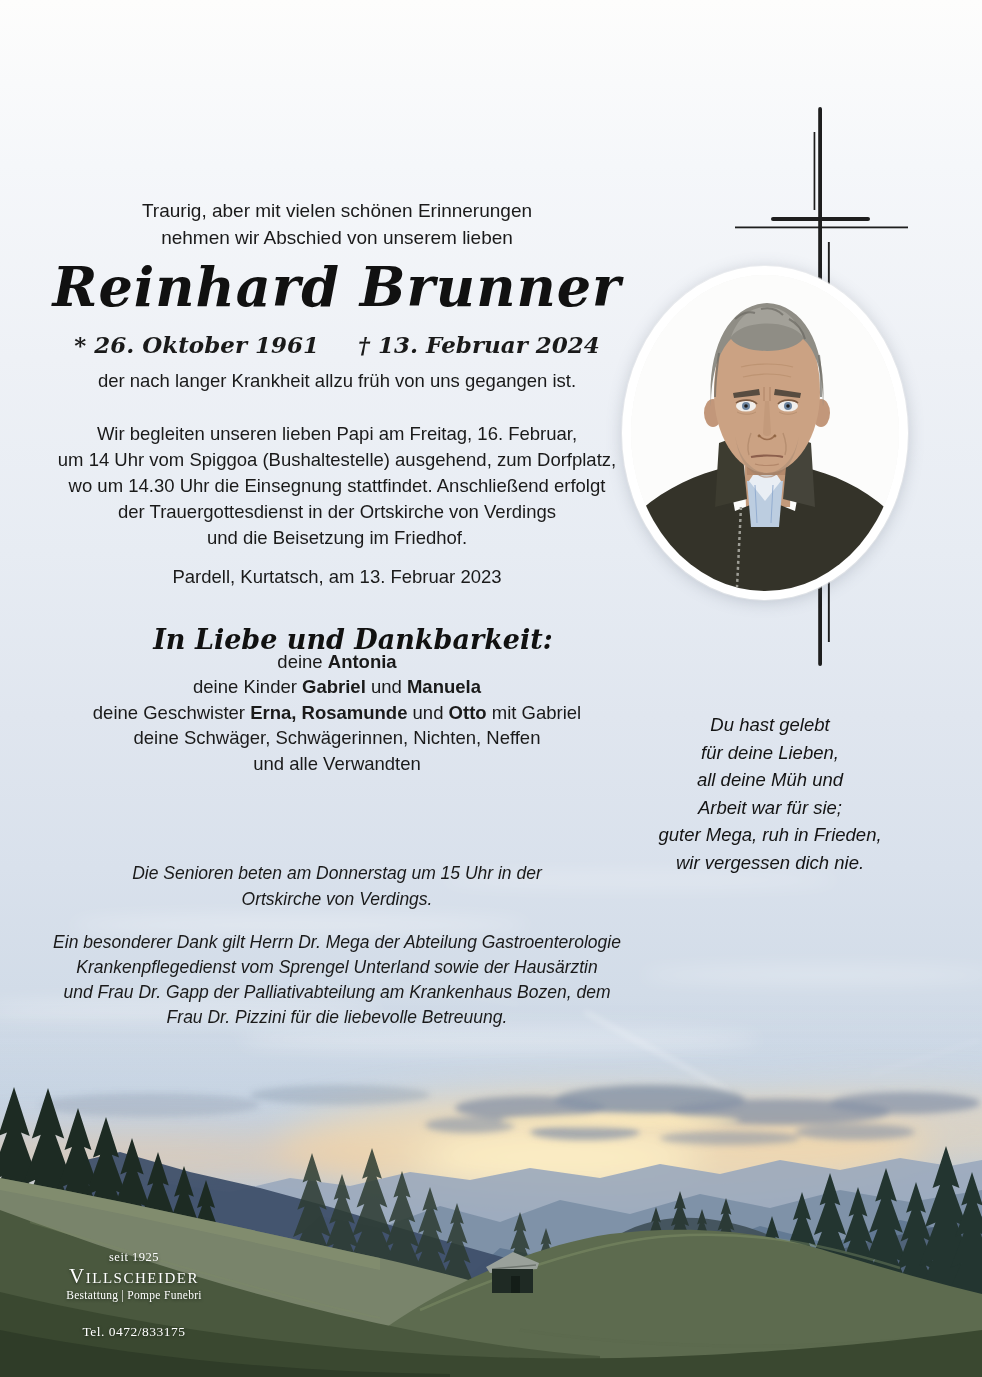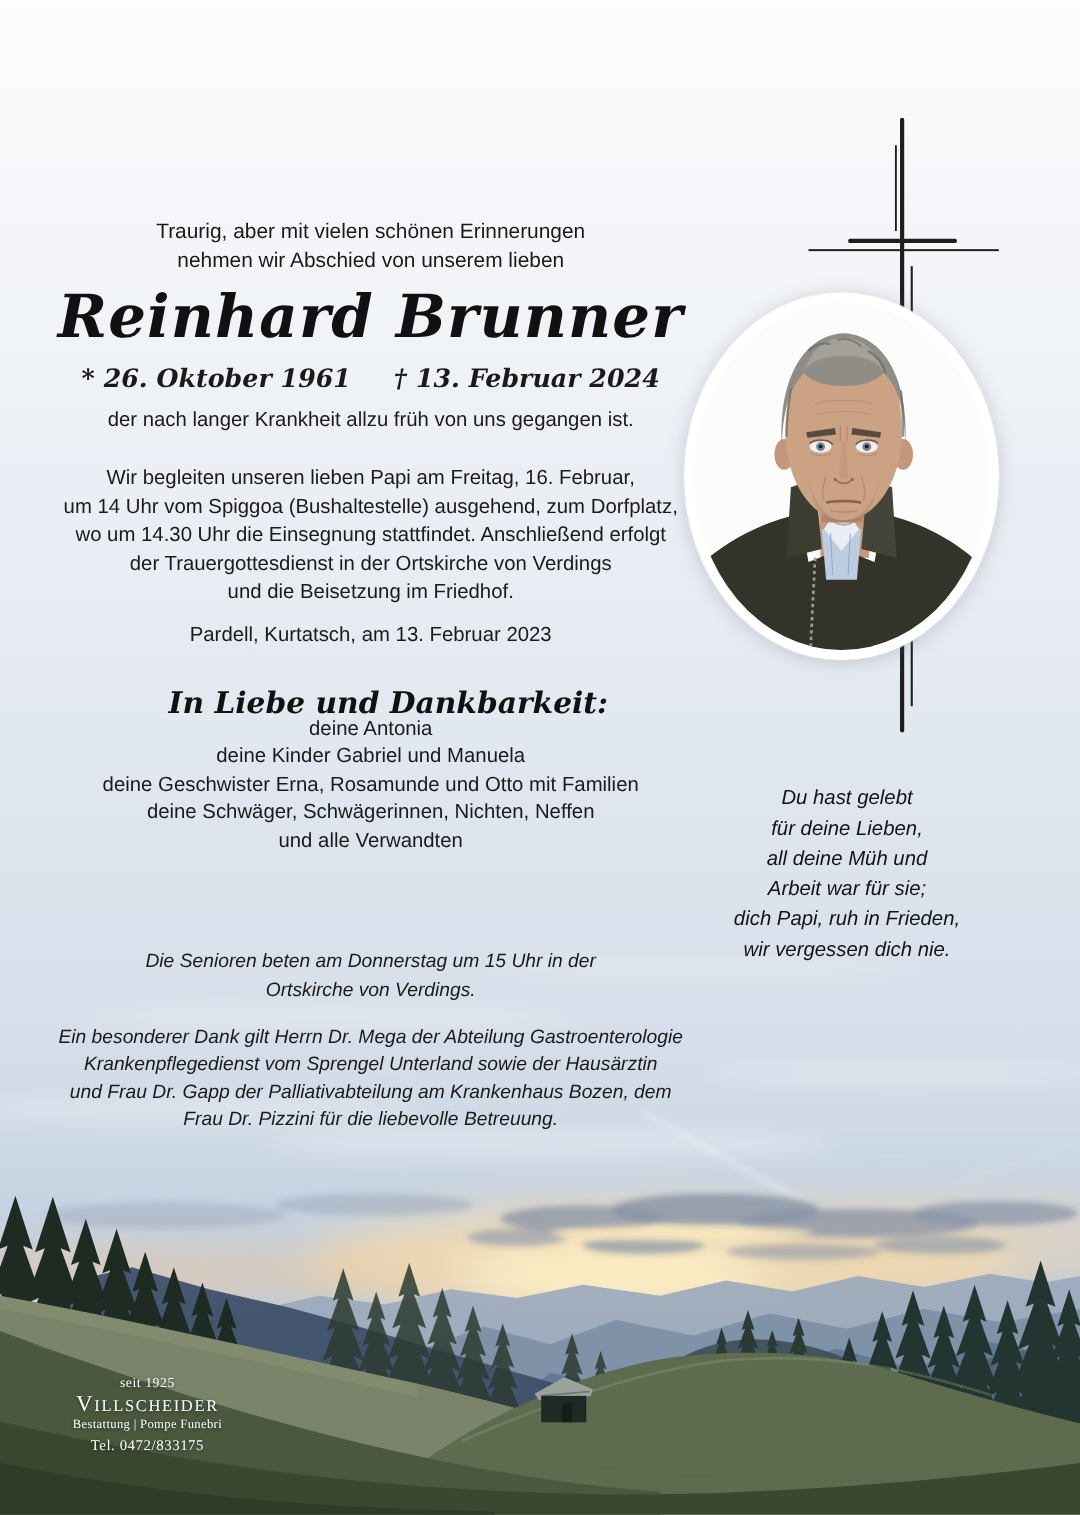--- a/index.html
+++ b/index.html
@@ -24,33 +24,33 @@
   .name{top:254px;font-family:"DejaVu Serif",serif;font-style:italic;font-weight:bold;
         font-size:54px;line-height:66px;letter-spacing:1px;color:#111;margin:0;}
   .dates{top:331px;font-family:"DejaVu Serif",serif;font-style:italic;font-weight:bold;
          font-size:23px;display:flex;justify-content:center;gap:39px;}
   .subtitle{top:370px;font-size:18.5px;}
   .funeral{top:421px;font-size:18.5px;line-height:26px;}
   .placedate{top:566px;font-size:18.5px;}
   .gtitle{top:608px;font-family:"DejaVu Serif",serif;font-style:italic;font-weight:bold;
           font-size:27px;margin:16px;color:#111;}
   .family{top:649px;font-size:18.5px;line-height:25.4px;}
-  .family .b{font-weight:normal;text-align:center;}
+  .family .b{font-weight:bold;text-align:center;}
   .rosary{top:791px;font-size:18.5px;line-height:26px;}
   .seniors{top:860px;font-size:17.5px;line-height:26px;font-style:italic;}
   .thanks{top:930px;font-size:17.5px;line-height:25px;font-style:italic;}
   .poem{position:absolute;left:640px;top:711px;width:260px;text-align:center;z-index:4;
         font-style:italic;font-size:18.5px;line-height:27.6px;color:#141414;}
   .logo{position:absolute;left:36px;top:1250px;width:196px;text-align:center;z-index:5;
         color:#ffffff;font-family:"Liberation Serif",serif;
         text-shadow:0 1px 3px rgba(15,25,15,.6);}
   .logo .since{font-size:12.5px;letter-spacing:.5px;}
   .logo .lname{font-size:21px;font-variant:small-caps;letter-spacing:1.5px;line-height:22px;}
   .logo .lsub{font-size:11.5px;margin-top:2px;letter-spacing:.3px;}
-  .logo .ltel{font-size:13.5px;margin-top:5px;letter-spacing:.5px;}
+  .logo .ltel{font-size:13.5px;margin-top:23px;letter-spacing:.5px;}
 </style>
 </head>
 <body>
 
 <div class="page">
 
   <svg class="bg" width="982" height="1377" viewBox="0 0 982 1377">
     <defs>
       <filter id="b1" x="-40%" y="-200%" width="180%" height="500%">
           <feGaussianBlur stdDeviation="3"></feGaussianBlur>
@@ -275,21 +275,21 @@
     <div>und die Beisetzung im Friedhof.</div>
   </div>
 
   <div class="blk placedate">Pardell, Kurtatsch, am 13. Februar 2023</div>
 
   <h2 class="blk gtitle">In Liebe und Dankbarkeit:</h2>
 
   <div class="blk family">
     <div><span>deine </span><span class="b">Antonia</span></div>
     <div><span>deine Kinder </span><span class="b">Gabriel</span><span> und </span><span class="b">Manuela</span></div>
-    <div><span>deine Geschwister </span><span class="b">Erna, Rosamunde</span><span> und </span><span class="b">Otto</span><span> mit Familien</span></div>
+    <div><span>deine Geschwister </span><span class="b">Erna, Rosamunde</span><span> und </span><span class="b">Otto</span><span> mit Gabriel</span></div>
     <div><span>deine Schwäger, Schwägerinnen, Nichten, Neffen</span></div>
     <div><span>und alle Verwandten</span></div>
   </div>
 
 
   <div class="blk seniors">
     <div>Die Senioren beten am Donnerstag um 15 Uhr in der</div>
     <div>Ortskirche von Verdings.</div>
   </div>
 
@@ -298,21 +298,21 @@
     <div>Krankenpflegedienst vom Sprengel Unterland sowie der Hausärztin</div>
     <div>und Frau Dr. Gapp der Palliativabteilung am Krankenhaus Bozen, dem</div>
     <div>Frau Dr. Pizzini für die liebevolle Betreuung.</div>
   </div>
 
   <div class="poem">
     <div>Du hast gelebt</div>
     <div>für deine Lieben,</div>
     <div>all deine Müh und</div>
     <div>Arbeit war für sie;</div>
-    <div>dich Papi, ruh in Frieden,</div>
+    <div>guter Mega, ruh in Frieden,</div>
     <div>wir vergessen dich nie.</div>
   </div>
 
   <div class="logo">
     <div class="since">seit 1925</div>
     <div class="lname">Villscheider</div>
     <div class="lsub">Bestattung | Pompe Funebri</div>
     <div class="ltel">Tel. 0472/833175</div>
   </div>
 

